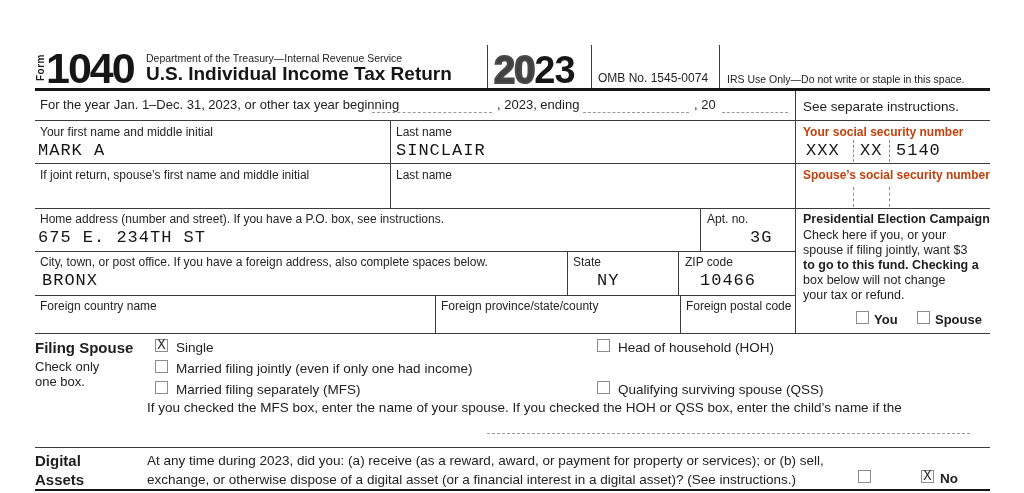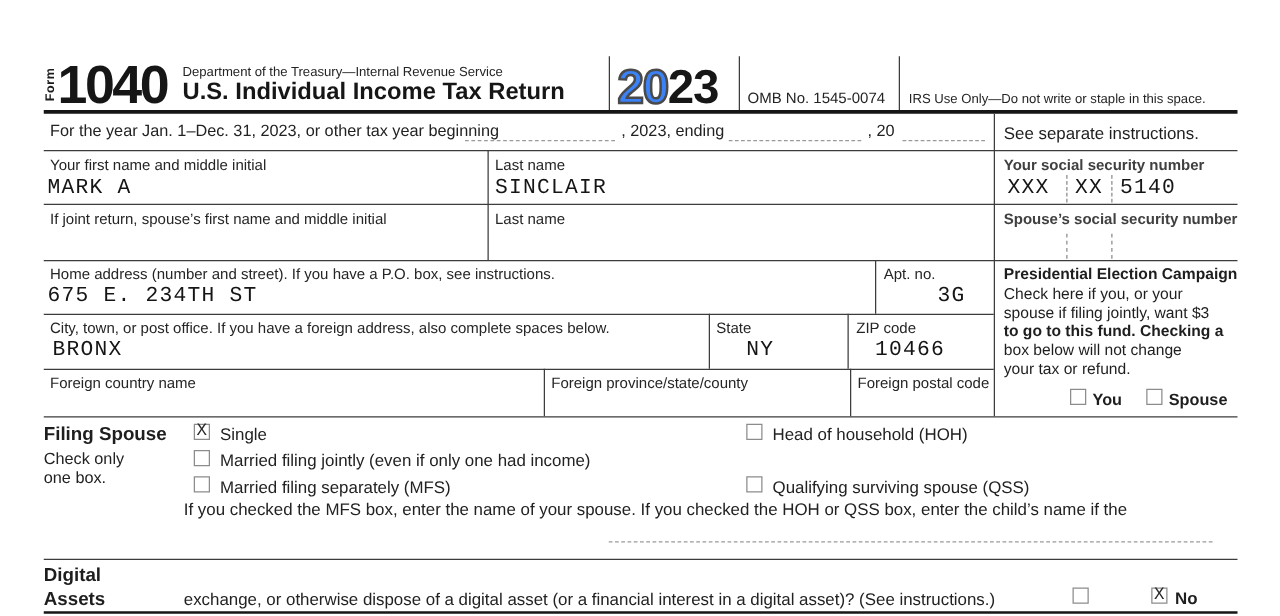--- a/index.html
+++ b/index.html
@@ -1,39 +1,39 @@
 <!DOCTYPE html>
 <html><head>
 <meta charset="utf-8">
 <style>
   * { margin:0; padding:0; box-sizing:border-box; }
   body { background:#fff; font-family:"Liberation Sans", sans-serif; color:#1e1e1e; }
   #form-page { position:relative; width:1024px; height:493px; background:#ffffff; overflow:hidden; }
   .abs { position:absolute; white-space:nowrap; }
   .lbl { font-size:12px; color:#252525; }
-  .lbl-b { font-size:12px; font-weight:bold; color:#404040; }
+  .lbl-b { font-size:12px; font-weight:bold; color:#c2410c; }
   .txt { font-size:13px; color:#222; }
   .txt-m { font-size:13.5px; color:#222; }
   .val { font-family:"Liberation Mono","DejaVu Sans Mono",monospace; font-size:17px; color:#151515; letter-spacing:1px; }
   .hline { position:absolute; background:#3c3c3c; height:1px; }
   .hline-thick { position:absolute; background:#161616; }
   .vline { position:absolute; background:#3c3c3c; width:1px; }
   .dash { position:absolute; height:0; border-bottom:1.5px dashed #9a9a9a; }
   .vdash { position:absolute; width:0; border-left:1.5px dashed #8a8a8a; }
   .cb { position:absolute; width:13px; height:13px; border:1.5px solid #8c8c8c; background:#fff; }
   .cb.checked::after { content:'X'; position:absolute; left:50%; top:50%; transform:translate(-50%,-56%);
        font-family:"Liberation Mono","DejaVu Sans Mono",monospace; font-size:14px; color:#2a2a2a; }
 
   
   .p-form-vert { left:35px; top:54px; writing-mode:vertical-rl; transform:rotate(180deg); font-size:10px; font-weight:bold; letter-spacing:0.5px; color:#1b1b1b; }
   .p-1040 { left:46px; top:44px; font-size:43px; font-weight:bold; letter-spacing:-2px; color:#161616; }
   .p-dept { left:146px; top:52px; font-size:10.5px; color:#242424; }
   .p-title { left:146px; top:63px; font-size:19px; font-weight:bold; color:#161616; }
   .p-year { left:494px; top:49px; font-size:38px; font-weight:bold; letter-spacing:-1px; }
-  .p-year .outline { color:#3b82f6; -webkit-text-stroke:2px #4a4a4a; }
+  .p-year .outline { color:#404040; -webkit-text-stroke:2px #4a4a4a; }
   .p-year .solid { color:#161616; }
   .p-omb { left:598px; top:71px; font-size:12px; color:#242424; }
   .p-irsuse { left:727px; top:73px; font-size:10.5px; color:#242424; }
   .vl-hdr1 { left:487px; top:45px; height:43px; }
   .vl-hdr2 { left:591px; top:45px; height:43px; }
   .vl-hdr3 { left:719px; top:45px; height:43px; }
   .hl-hdr { left:35px; top:88px; width:955px; height:3px; }
 
   
   .p-yl1 { left:40px; top:97px; }
@@ -233,20 +233,21 @@
   <span class="abs txt-m p-opt3">Head of household (HOH)</span>
   <div class="cb cb-opt4"></div>
   <span class="abs txt-m p-opt4">Qualifying surviving spouse (QSS)</span>
 
   <span class="abs txt-m p-fsi1">If you checked the MFS box, enter the name of your spouse. If you checked the HOH or QSS box, enter the child’s name if the</span>
   <div class="dash d-spousename"></div>
   <div class="hline hl-447"></div>
 
   <span class="abs p-dat1">Digital</span>
   <span class="abs p-dat2">Assets</span>
+  <span class="abs txt-m p-daq1">At any time during 2023, did you: (a) receive (as a reward, award, or payment for property or services); or (b) sell,</span>
   <span class="abs txt-m p-daq2">exchange, or otherwise dispose of a digital asset (or a financial interest in a digital asset)? (See instructions.)</span>
   <div class="cb cb-yes"></div>
   <span class="abs p-yesl">Yes</span>
   <div class="cb cb-no checked"></div>
   <span class="abs p-nol">No</span>
   <div class="hline-thick hl-bottom"></div>
 
 </div>
 
 </body></html>

